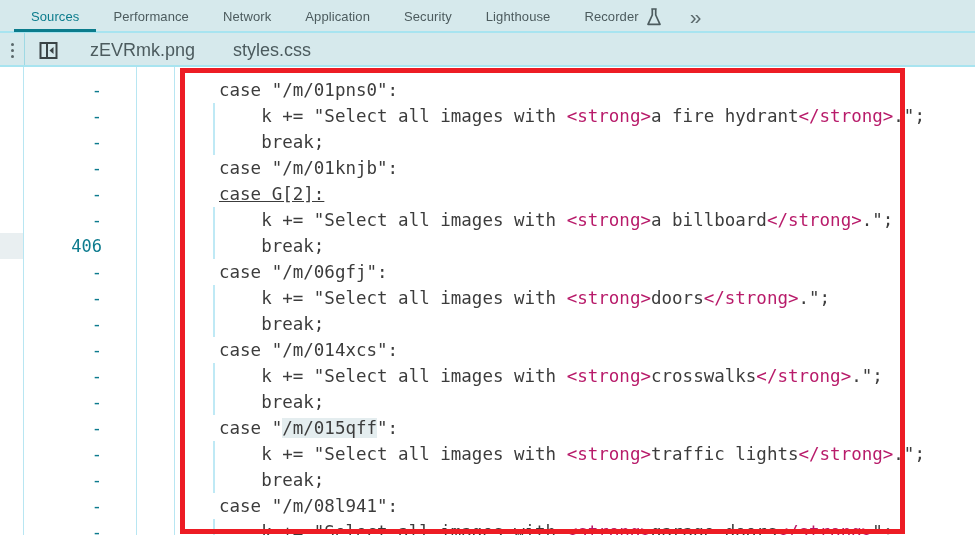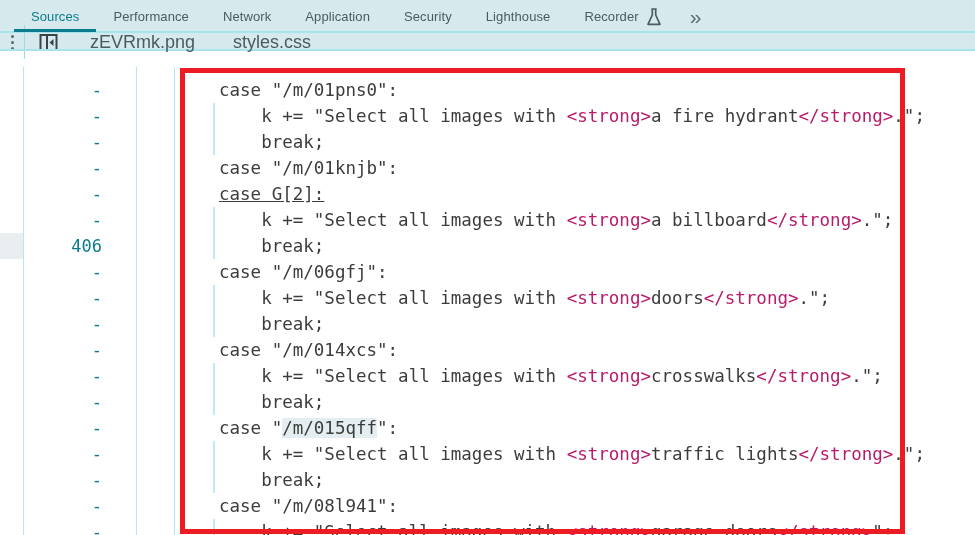--- a/index.html
+++ b/index.html
@@ -72,21 +72,21 @@
     display: flex;
     align-items: center;
     height: 33px;
   }
 
   
   .filebar {
     position: absolute;
     left: 0; top: 33px;
     width: 975px;
-    height: 18px;
+    height: 34px;
     background: #d6e9ec;
     display: flex;
     align-items: center;
   }
   .filebar::after {
     content: "";
     position: absolute;
     left: 0; right: 0; bottom: 0;
     height: 2px;
     background: #a8e4f0;

